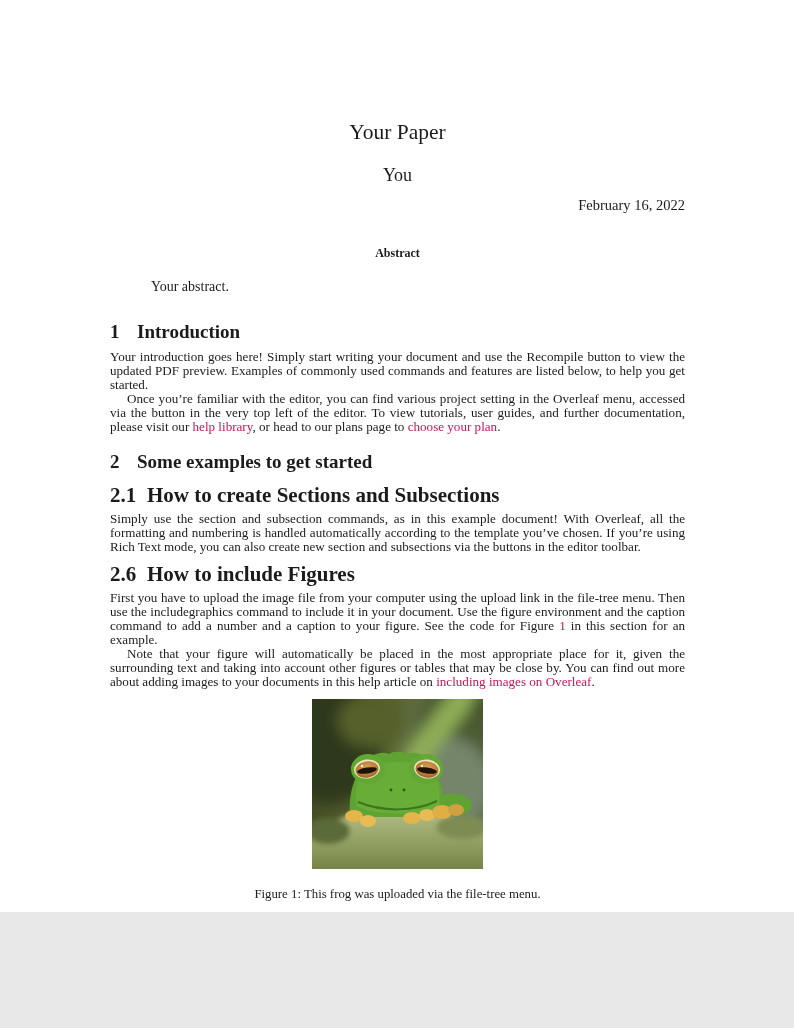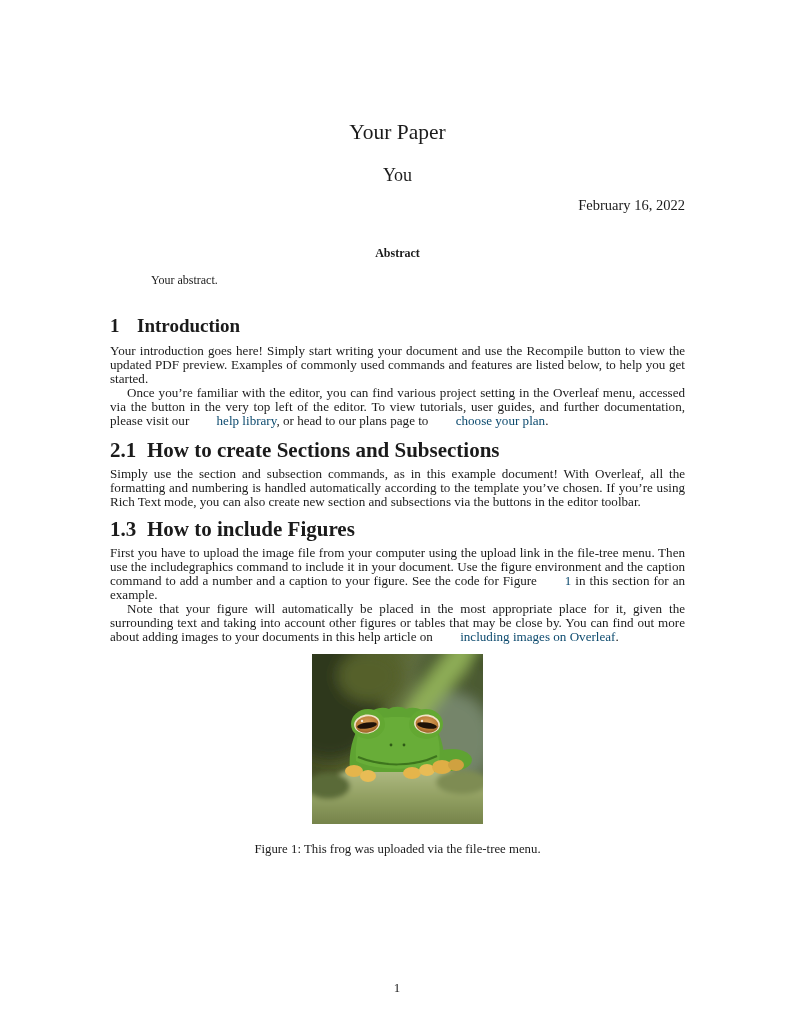--- a/index.html
+++ b/index.html
@@ -1,18 +1,18 @@
 <!DOCTYPE html>
 <html><head>
 <meta charset="utf-8">
 <style>
   html,body{margin:0;padding:0;background:#e8e8e8;}
   .page{
     position:relative;
-    width:794px;height:1028px;
+    width:794px;height:912px;
     margin:0 auto;
     background:#ffffff;
     font-family:"Liberation Serif","DejaVu Serif",serif;
     color:#1b1b1b;
     overflow:hidden;
   }
   .content{
     position:absolute;
     left:110px;top:0;
     width:575px;
@@ -38,22 +38,22 @@
     line-height:18px;
   }
   .abstract-heading{
     margin:32px 0 0 0;
     font-size:12px;
     font-weight:bold;
     text-align:center;
     line-height:15px;
   }
   .abstract-body{
-    margin:12px 24px 0 24px;
-    font-size:12px;
+    margin:18px 24px 0 24px;
+    font-size:14px;
     line-height:15.5px;
     text-indent:17px;
     text-align:justify;
   }
   h2.section{
     margin:25px 0 0 0;
     font-size:19px;
     line-height:23px;
     font-weight:bold;
   }
@@ -65,21 +65,21 @@
   }
   .sec-num{display:inline-block;min-width:27px;}
   .subsec-num{display:inline-block;min-width:37px;}
   p.body{
     margin:7px 0 0 0;
     font-size:13.1px;
     line-height:14px;
     text-align:justify;
   }
   p.body.follow{margin-top:0;text-indent:17px;}
-  a.doclink{color:#0c4a6e;text-decoration:none;cursor:pointer;margin-left:24px;}
+  a.doclink{color:#be185d;text-decoration:none;cursor:pointer;}
   .figure-block{
     margin:10px 0 0 0;
     text-align:center;
   }
   .figure-image{
     display:inline-block;
     width:171px;height:170px;
     line-height:0;
   }
   .figure-caption{
@@ -107,25 +107,26 @@
     <div class="doc-date">February 16, 2022</div>
 
     <div class="abstract-heading">Abstract</div>
     <p class="abstract-body">Your abstract.</p>
 
     <h2 class="section"><span class="sec-num">1</span><span>Introduction</span></h2>
 
     <p class="body">Your introduction goes here! Simply start writing your document and use the Recompile button to view the updated PDF preview. Examples of commonly used commands and features are listed below, to help you get started.</p>
     <p class="body follow"><span>Once you’re familiar with the editor, you can find various project setting in the Overleaf menu, accessed via the button in the very top left of the editor. To view tutorials, user guides, and further documentation, please visit our </span><a class="doclink">help library</a><span>, or head to our plans page to </span><a class="doclink">choose your plan</a><span>.</span></p>
 
+    <h2 class="section" style="margin-top:16px;"><span class="sec-num">2</span><span>Some examples to get started</span></h2>
 
     <h3 class="subsection"><span class="subsec-num">2.1</span><span>How to create Sections and Subsections</span></h3>
     <p class="body">Simply use the section and subsection commands, as in this example document! With Overleaf, all the formatting and numbering is handled automatically according to the template you’ve chosen. If you’re using Rich Text mode, you can also create new section and subsections via the buttons in the editor toolbar.</p>
 
-    <h3 class="subsection" style="margin-top:11px;"><span class="subsec-num">1.3</span><span>How to include Figures</span></h3>
+    <h3 class="subsection" style="margin-top:11px;"><span class="subsec-num">2.6</span><span>How to include Figures</span></h3>
     <p class="body"><span>First you have to upload the image file from your computer using the upload link in the file-tree menu. Then use the includegraphics command to include it in your document. Use the figure environment and the caption command to add a number and a caption to your figure. See the code for Figure </span><a class="doclink">1</a><span> in this section for an example.</span></p>
     <p class="body follow"><span>Note that your figure will automatically be placed in the most appropriate place for it, given the surrounding text and taking into account other figures or tables that may be close by. You can find out more about adding images to your documents in this help article on </span><a class="doclink">including images on Overleaf</a><span>.</span></p>
 
     <div class="figure-block">
       <span class="figure-image">
         <svg viewBox="0 0 171 170" width="171" height="170" xmlns="http://www.w3.org/2000/svg">
           <defs>
             <filter id="blurBg" x="-30%" y="-30%" width="160%" height="160%">
                 <feGaussianBlur stdDeviation="7"></feGaussianBlur>
               </filter>

